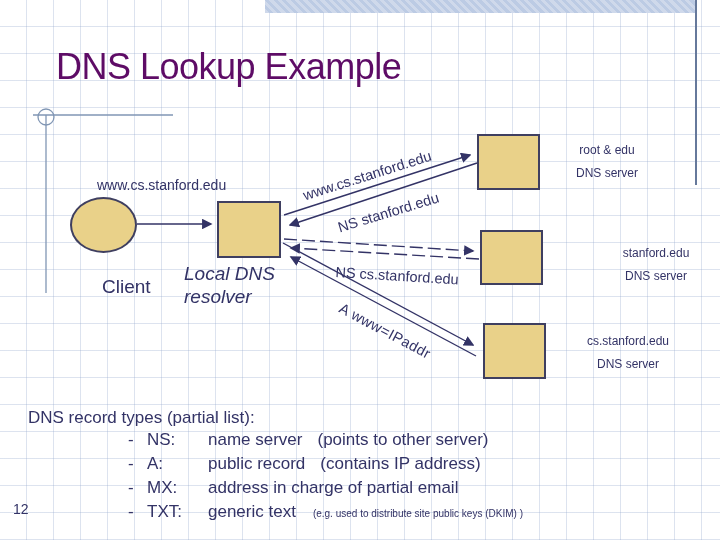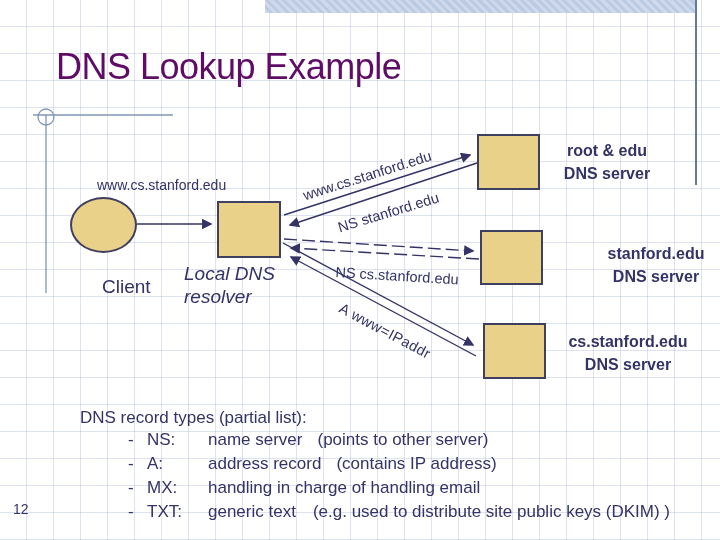--- a/index.html
+++ b/index.html
@@ -32,35 +32,35 @@
     box-sizing:border-box;
   }
   .box-resolver{left:217px;top:201px;width:64px;height:57px;}
   .box-root{left:477px;top:134px;width:63px;height:56px;}
   .box-stanford{left:480px;top:230px;width:63px;height:55px;}
   .box-cs{left:483px;top:323px;width:63px;height:56px;}
   .lbl{position:absolute;z-index:3;color:#333366;white-space:pre-line;line-height:1.2;}
   .lbl-query{left:97px;top:177px;font-size:14px;white-space:nowrap;}
   .lbl-client{left:78px;top:276px;font-size:19px;margin-left:24px;}
   .lbl-resolver{left:184px;top:262px;font-size:19px;line-height:23px;font-style:italic;}
-  .lbl-server{font-size:16px;line-height:23px;text-align:center;font-weight:bold;}
+  .lbl-server{font-size:12px;line-height:23px;text-align:center;}
   .lbl-root{left:543px;top:139px;width:128px;}
   .lbl-stanford{left:543px;top:242px;width:130px;padding-left:48px;}
   .lbl-cs{left:548px;top:330px;width:160px;}
   .msg{position:absolute;z-index:3;font-size:14.5px;color:#333366;white-space:nowrap;transform-origin:left top;}
   .msg-to-root{left:301px;top:188px;transform:rotate(-17.5deg);}
   .msg-from-root{left:336px;top:220px;transform:rotate(-17deg);}
   .msg-from-stanford{left:336px;top:264px;transform:rotate(3.5deg);}
   .msg-from-cs{left:344px;top:300px;transform:rotate(28deg);letter-spacing:0.5px;}
   .notes{position:absolute;left:0;top:406px;width:720px;z-index:3;font-size:17px;}
-  .notes-heading{margin-left:80px;height:22px;line-height:24px;}
+  .notes-heading{margin-left:28px;height:22px;line-height:24px;}
   .rt-row{display:grid;grid-template-columns:19px 44px auto;margin-left:128px;height:24px;line-height:24px;align-items:baseline;}
   .rt-desc{white-space:nowrap;margin-left:17px;}
   .rt-note{margin-left:15px;white-space:nowrap;}
-  .rt-note-small{font-size:17px;margin-left:17px;}
+  .rt-note-small{font-size:10px;margin-left:17px;}
   .page-number{position:absolute;left:13px;top:501px;font-size:14px;z-index:3;}
 </style>
 </head>
 <body>
 
 <div class="slide">
 
   <div class="top-band"></div>
 
   <h1 class="slide-title">DNS Lookup Example</h1>
@@ -119,27 +119,27 @@
 
     <div class="rt-row">
       <span>-</span>
       <span>NS:</span>
       <span class="rt-desc"><span>name server</span><span class="rt-note">(points to other server)</span></span>
     </div>
 
     <div class="rt-row">
       <span>-</span>
       <span>A:</span>
-      <span class="rt-desc"><span>address record</span><span class="rt-note">(contains IP address)</span></span>
+      <span class="rt-desc"><span>public record</span><span class="rt-note">(contains IP address)</span></span>
     </div>
 
     <div class="rt-row">
       <span>-</span>
       <span>MX:</span>
-      <span class="rt-desc"><span>handling in charge of handling email</span></span>
+      <span class="rt-desc"><span>address in charge of partial email</span></span>
     </div>
 
     <div class="rt-row">
       <span>-</span>
       <span>TXT:</span>
       <span class="rt-desc"><span>generic text</span><span class="rt-note rt-note-small">(e.g. used to distribute site public keys (DKIM)  )</span></span>
     </div>
   </div>
 
   <div class="page-number">12</div>

